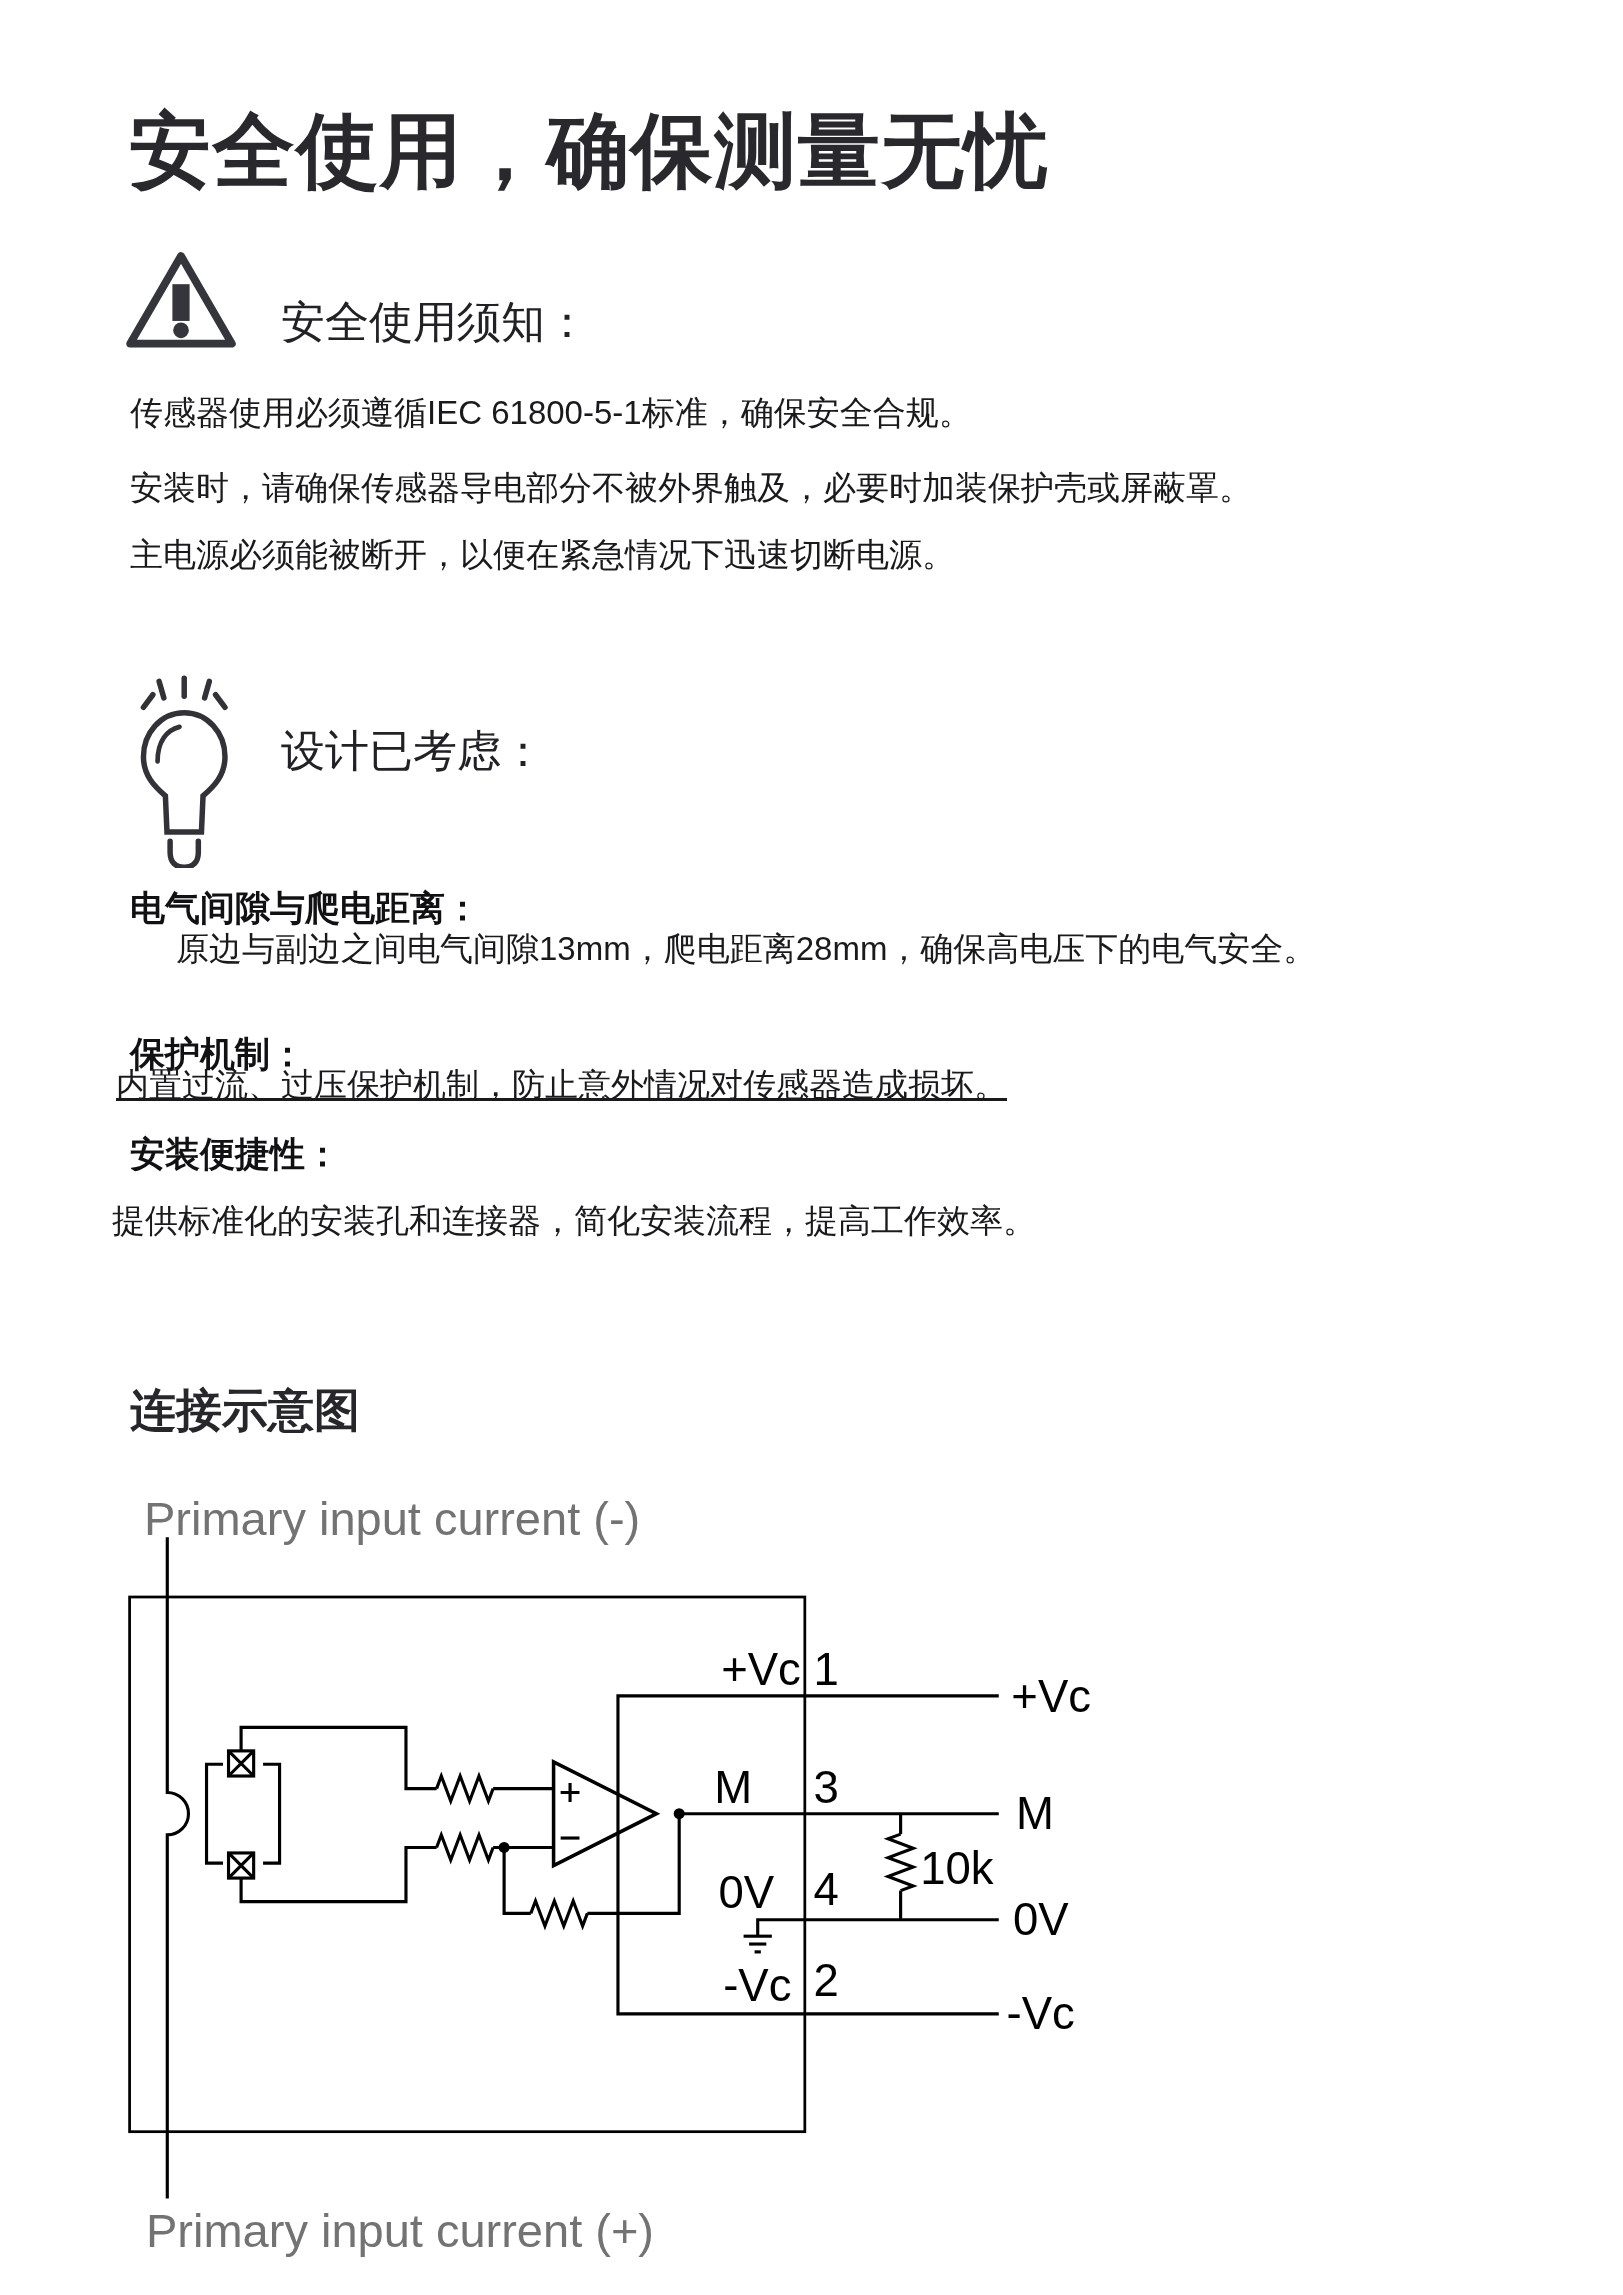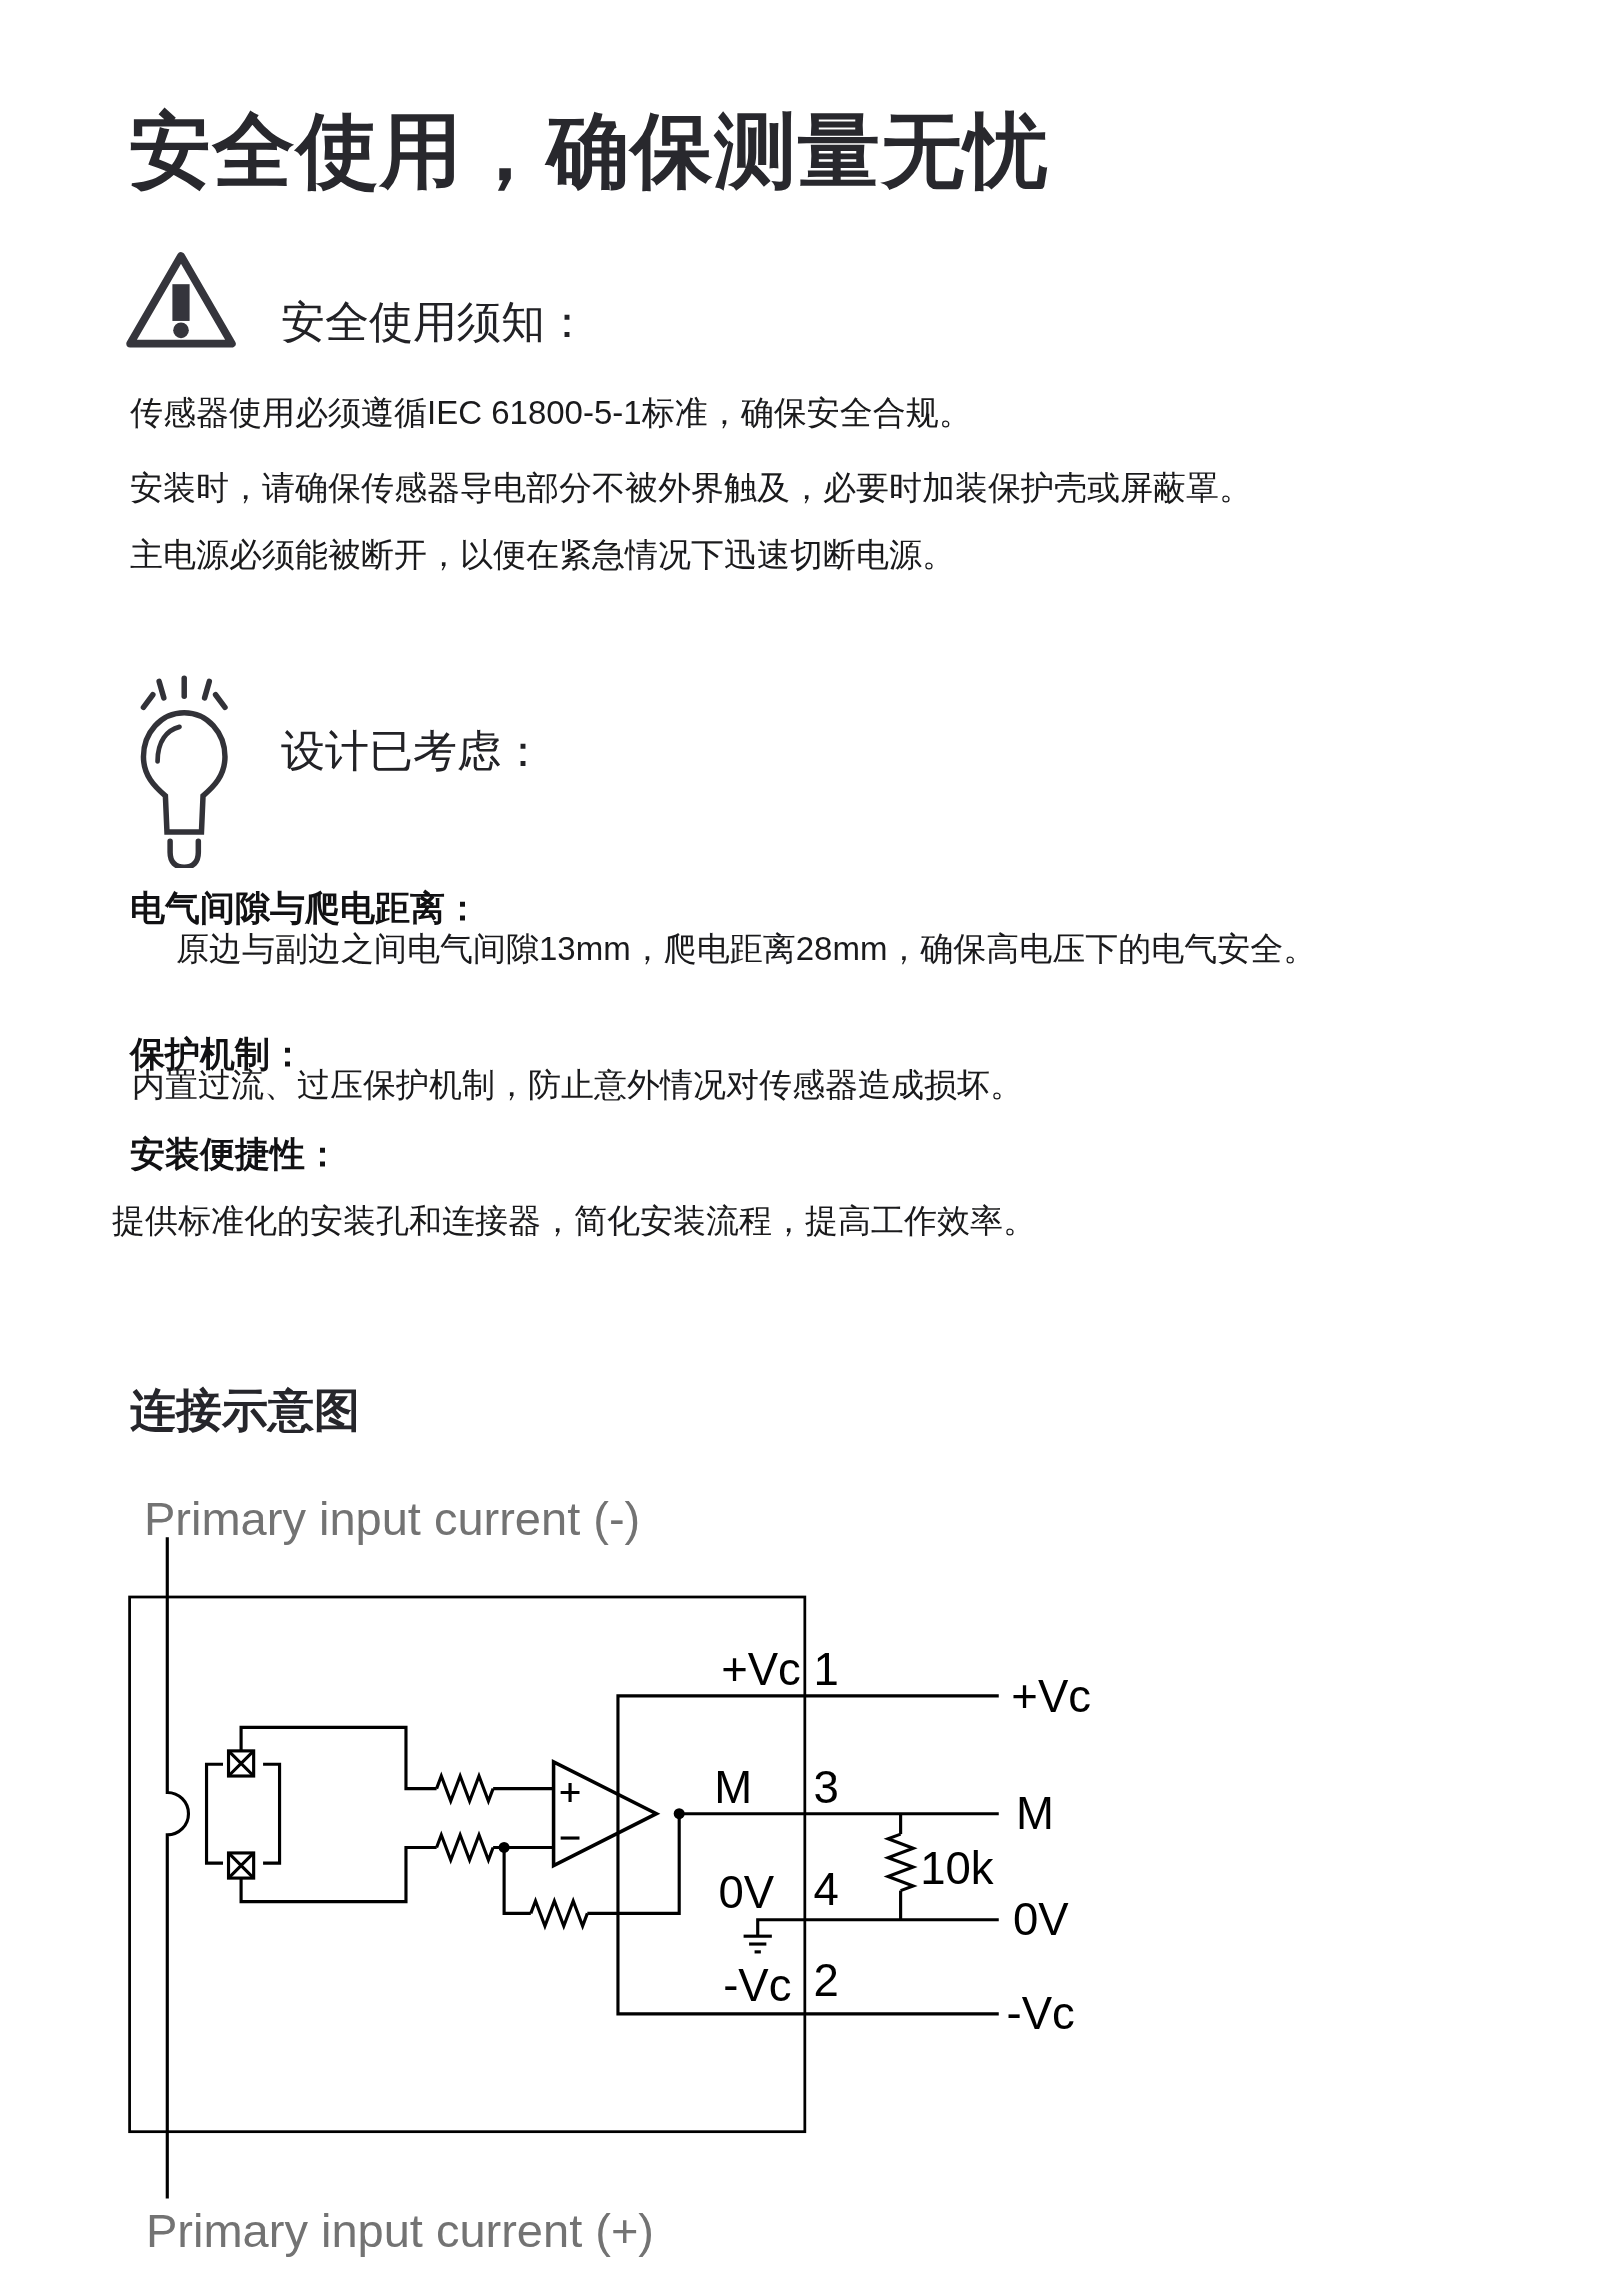--- a/index.html
+++ b/index.html
@@ -24,21 +24,21 @@
   .h-safety { left: 281px; top: 297px; }
   .h-design { left: 281px; top: 726px; }
   .body-text { font-size: 33px; color: #1a1a1c; }
   .p1 { left: 130px; top: 394px; }
   .p2 { left: 130px; top: 469px; }
   .p3 { left: 130px; top: 536px; }
   .sub-label { font-size: 35px; font-weight: 700; color: #111113; }
   .l1 { left: 130px; top: 888px; }
   .t1 { left: 130px; top: 930px; margin-left: 46px; }
   .l2 { left: 130px; top: 1034px; }
-  .t2 { left: 132px; top: 1066px; }
+  .t2 { left: 116px; top: 1066px; text-decoration: underline; }
   .l3 { left: 130px; top: 1134px; }
   .t3 { left: 112px; top: 1202px; }
   .h-diagram { left: 130px; top: 1384px; font-size: 46px; font-weight: 700; color: #26262b; }
   .primary-label { font-size: 47px; color: #737373; letter-spacing: 0px; }
   .prim-top { left: 144px; top: 1492px; }
   .prim-bottom { left: 146px; top: 2204px; }
   .warn-icon { left: 123px; top: 249px; width: 116px; height: 104px; }
   .bulb-icon { left: 134px; top: 672px; width: 102px; height: 196px; }
   .circuit { left: 0; top: 0; width: 1623px; height: 2295px; pointer-events: none; }
   svg { display: block; }

